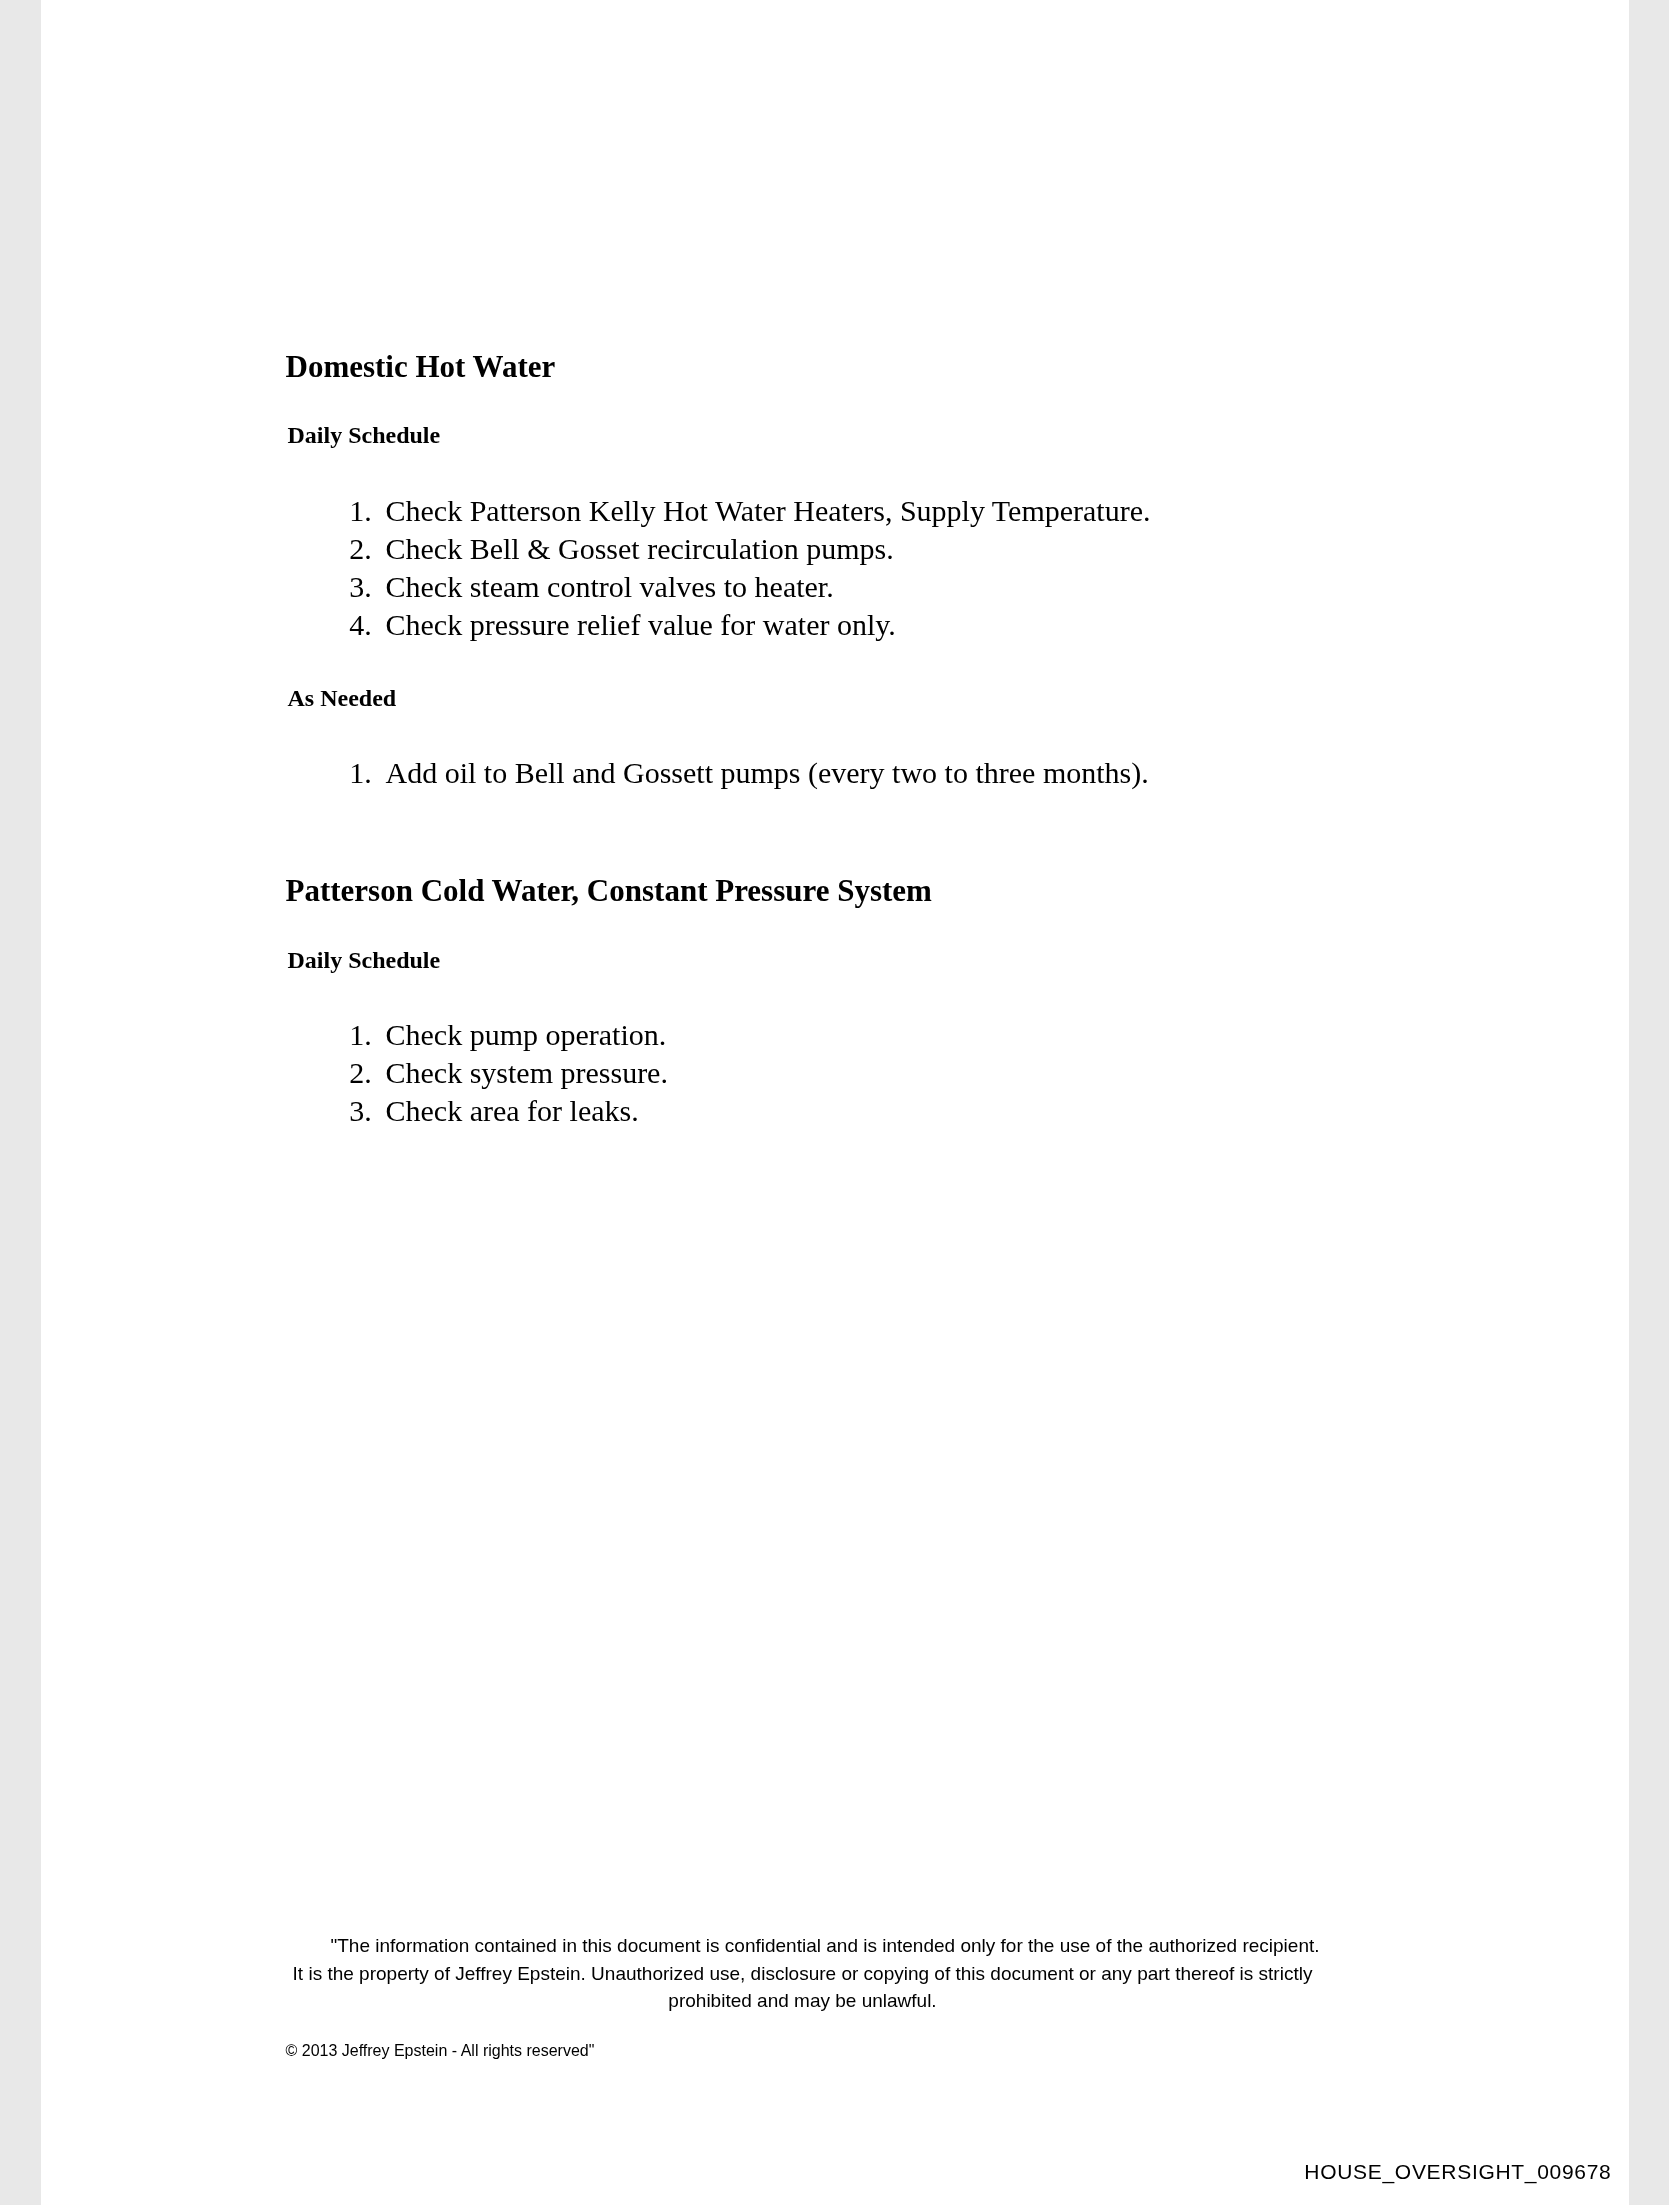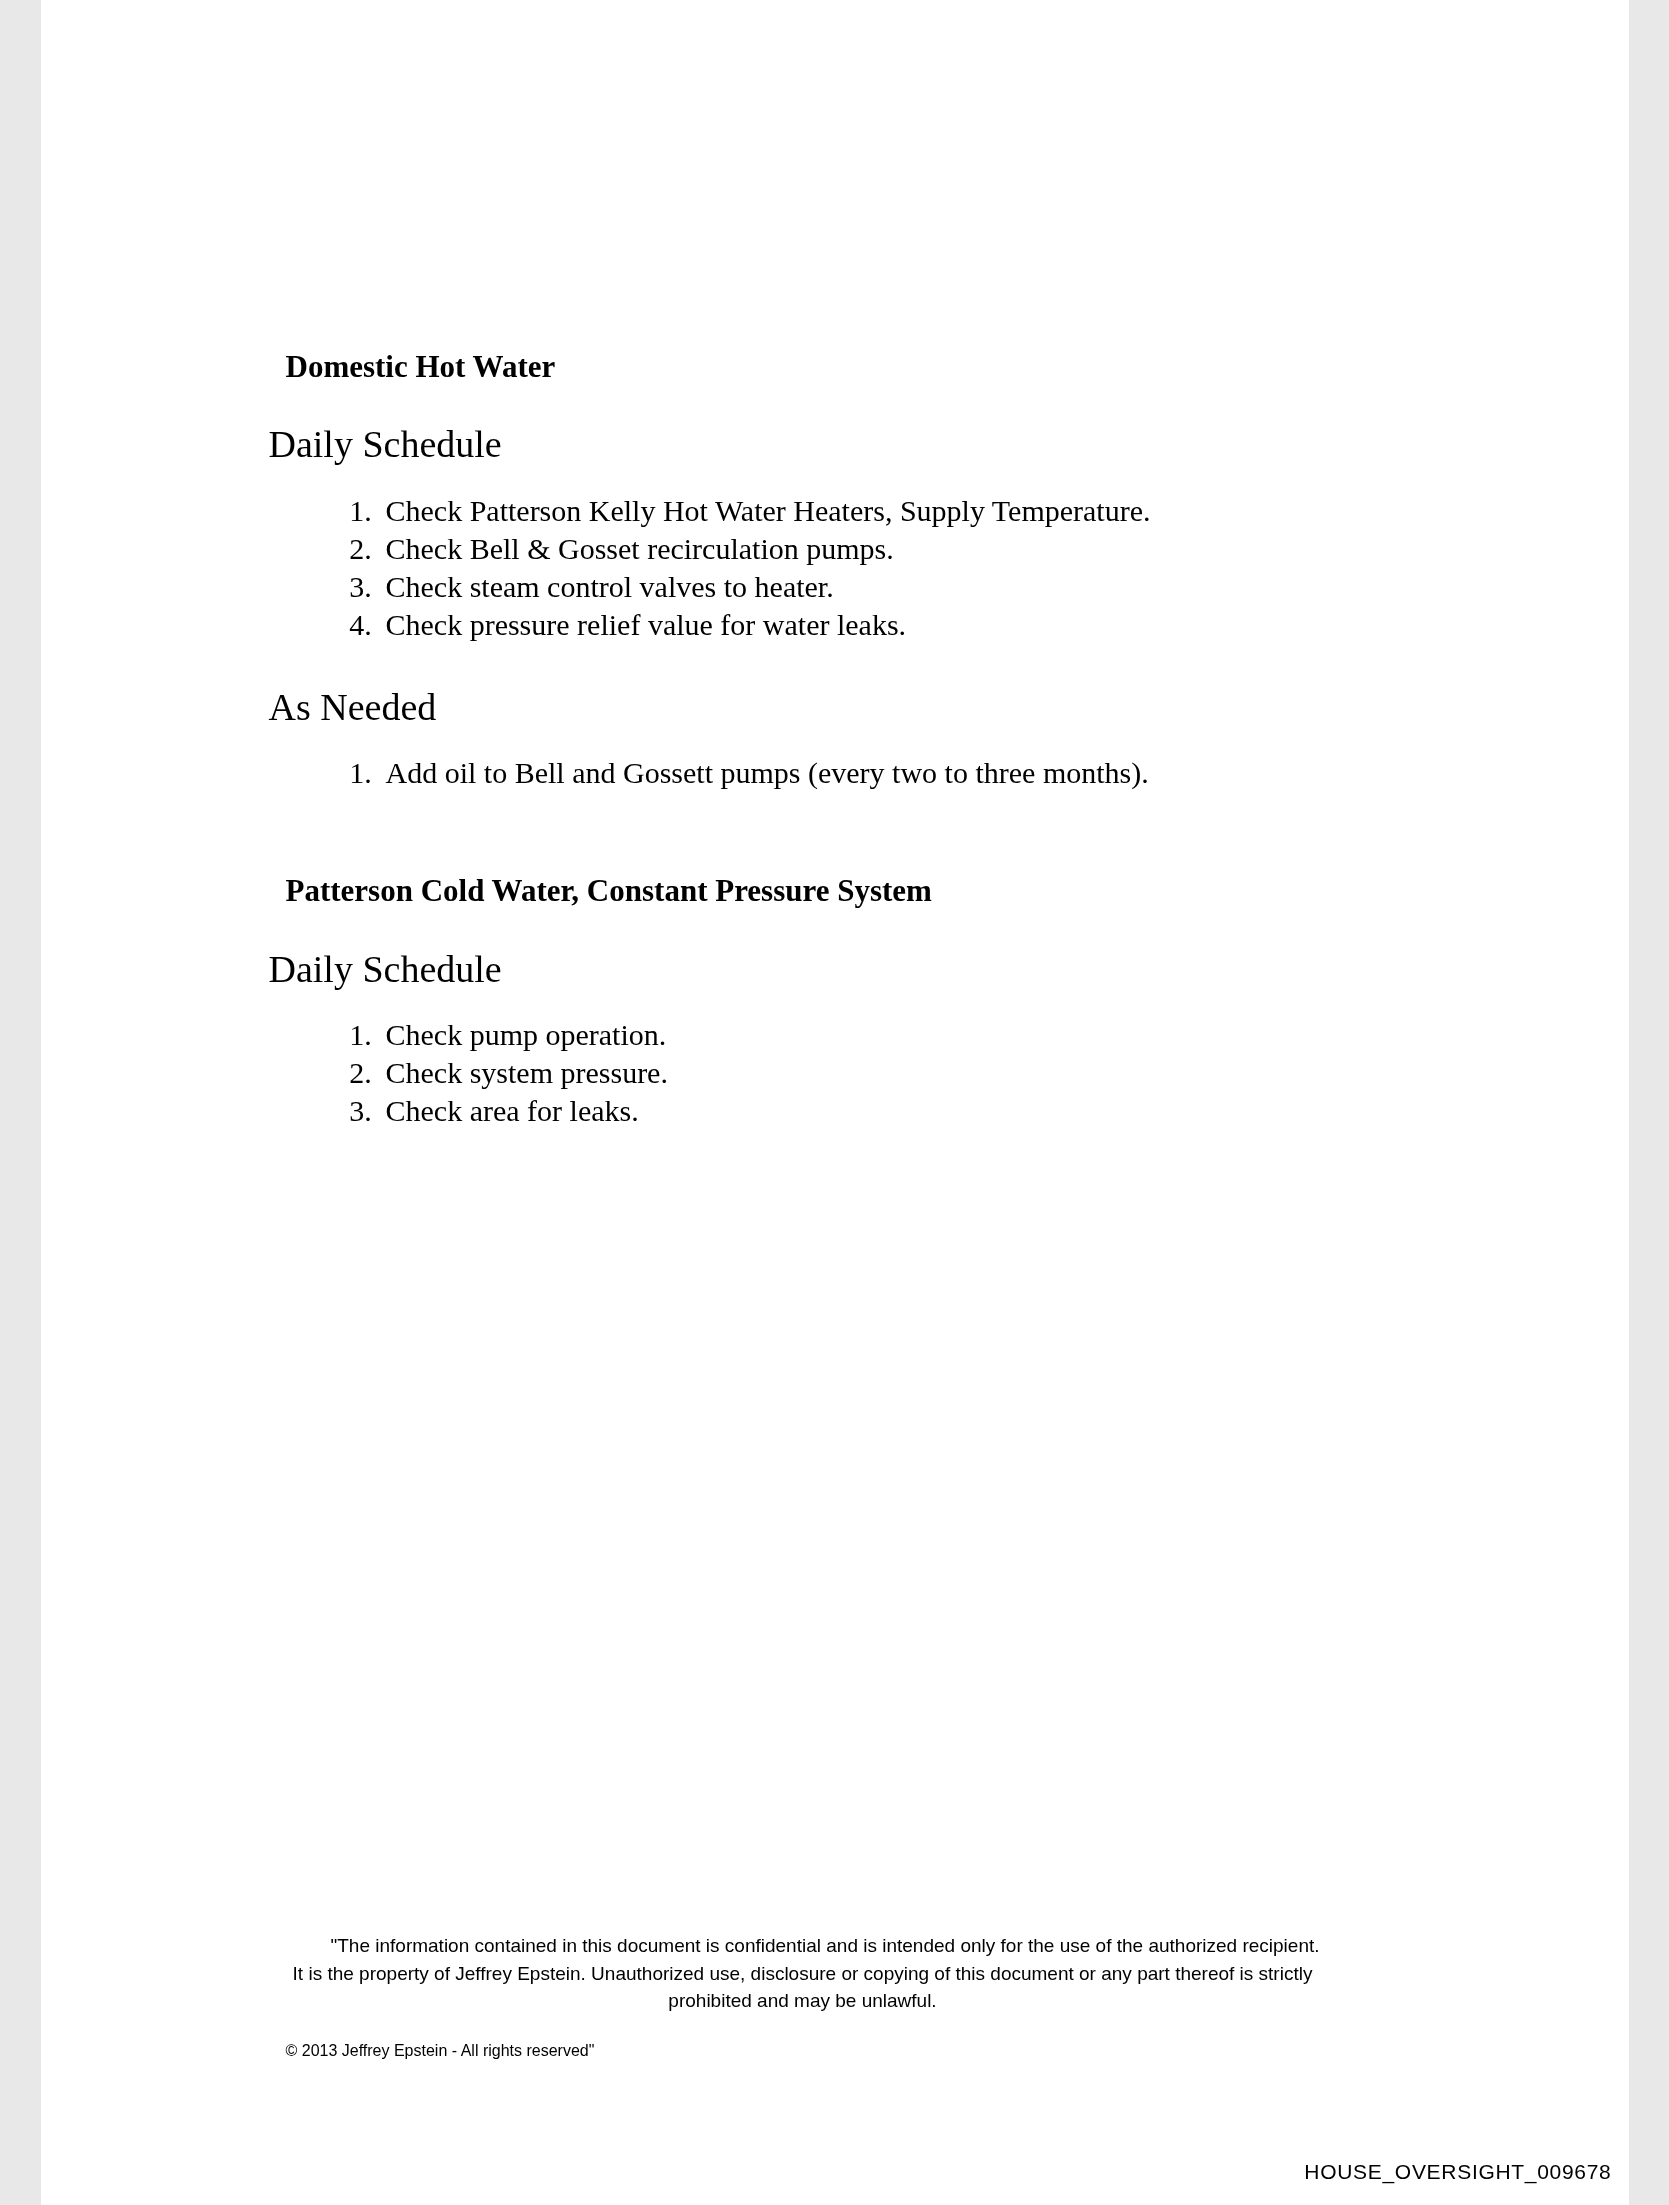--- a/index.html
+++ b/index.html
@@ -18,24 +18,24 @@
     position: absolute;
     left: 245px;
     margin: 0;
     font-size: 31px;
     font-weight: bold;
     font-family: "Liberation Serif", serif;
     white-space: nowrap;
   }
   .sublabel {
     position: absolute;
-    left: 228px;
+    left: 247px;
     margin: 0;
-    font-size: 38px;
-    font-weight: normal;
+    font-size: 24px;
+    font-weight: bold;
     white-space: nowrap;
   }
   .checklist {
     position: absolute;
     left: 295px;
     margin: 0;
     padding: 0;
     list-style: none;
     font-size: 30px;
   }
@@ -104,21 +104,21 @@
     <li>
       <span class="num">2.</span>
       <span class="txt">Check Bell &amp; Gosset recirculation pumps.</span>
     </li>
     <li>
       <span class="num">3.</span>
       <span class="txt">Check steam control valves to heater.</span>
     </li>
     <li>
       <span class="num">4.</span>
-      <span class="txt">Check pressure relief value for water leaks.</span>
+      <span class="txt">Check pressure relief value for water only.</span>
     </li>
   </ol>
 
   <p class="sublabel pos-asneeded">As Needed</p>
 
   <ol class="checklist pos-list-an">
     <li>
       <span class="num">1.</span>
       <span class="txt">Add oil to Bell and Gossett pumps (every two to three months).</span>
     </li>

